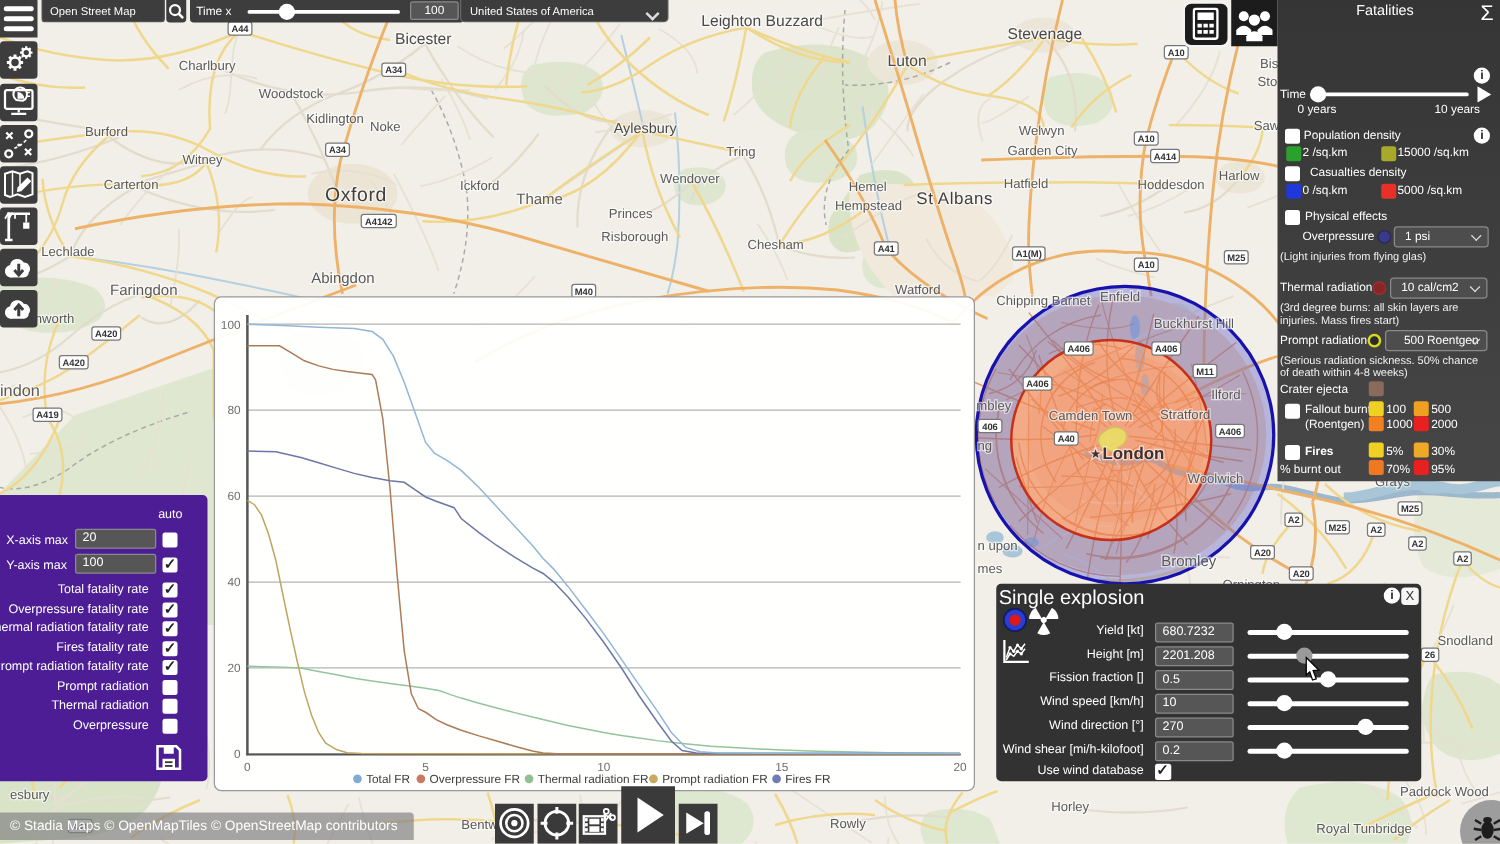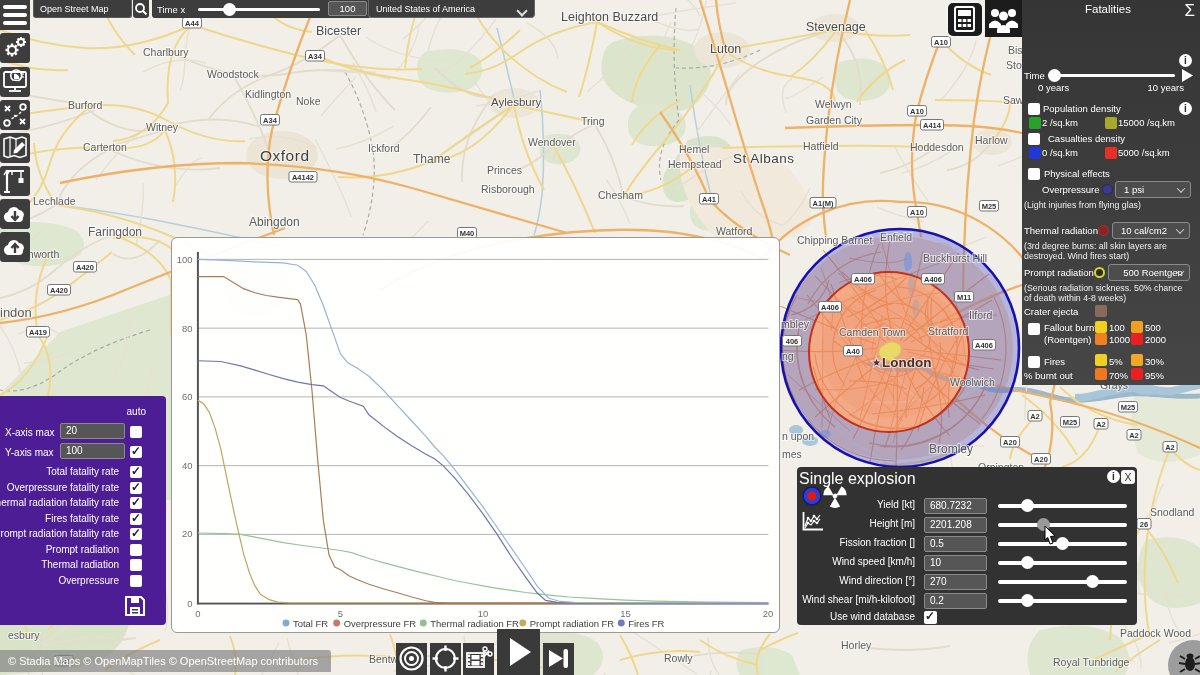--- a/index.html
+++ b/index.html
@@ -652,41 +652,41 @@
 <span class="cb" style="left:6px;top:168px;"></span>
 <div class="lbl" style="left:22px;top:168px;">Physical effects</div>
 <div class="lbl" style="left:20px;top:184px;">Overpressure</div>
 <span class="sw" style="left:80px;top:184px;width:11px;height:11px;border-radius:50%;background:#3a3a8a;border:1.5px solid #2a2a55;box-sizing:border-box;"></span>
 <div class="sel" style="left:93px;top:181px;width:74px;height:15px;"><span style="margin-left:8px;font-size:9.5px;line-height:15px;">1 psi</span><span class="ar"></span></div>
 <div class="note" style="left:2px;top:200px;">(Light injuries from flying glas)</div>
 <div class="lbl" style="left:2px;top:225px;">Thermal radiation</div>
 <span class="sw" style="left:76px;top:225px;width:11px;height:11px;border-radius:50%;background:#8a2525;border:1.5px solid #a03030;box-sizing:border-box;"></span>
 <div class="sel" style="left:90px;top:222px;width:76px;height:15px;"><span style="margin-left:8px;font-size:9.5px;line-height:15px;">10 cal/cm2</span><span class="ar"></span></div>
 <div class="note" style="left:2px;top:241px;">(3rd degree burns: all skin layers are</div>
-<div class="note" style="left:2px;top:251px;">destroyed. Wind fires start)</div>
+<div class="note" style="left:2px;top:251px;">injuries. Mass fires start)</div>
 <div class="lbl" style="left:2px;top:267px;">Prompt radiation</div>
 <span class="sw" style="left:72px;top:267px;width:11px;height:11px;border-radius:50%;background:#2a2a2a;border:2.5px solid #d8d820;box-sizing:border-box;"></span>
 <div class="sel" style="left:86px;top:264px;width:80px;height:15px;text-align:center;"><span style="margin-left:8px;font-size:9.5px;line-height:15px;">500 Roentgen</span><span class="ar"></span></div>
 <div class="note" style="left:2px;top:283px;">(Serious radiation sickness. 50% chance</div>
 <div class="note" style="left:2px;top:293px;">of death within 4-8 weeks)</div>
 <div class="lbl" style="left:2px;top:306px;">Crater ejecta</div>
 <span class="sw" style="left:73px;top:305px;background:#8a6a5a;"></span>
 <span class="cb" style="left:6px;top:323px;"></span>
 <div class="lbl" style="left:22px;top:322px;">Fallout burnt</div>
 <div class="lbl" style="left:22px;top:334px;">(Roentgen)</div>
 <span class="sw" style="left:73px;top:321px;background:#f0d020;"></span>
       <div class="lbl" style="left:87px;top:322px;">100</div>
 <span class="sw" style="left:109px;top:321px;background:#f0a020;"></span>
       <div class="lbl" style="left:123px;top:322px;">500</div>
 <span class="sw" style="left:73px;top:333px;background:#f08020;"></span>
       <div class="lbl" style="left:87px;top:334px;">1000</div>
 <span class="sw" style="left:109px;top:333px;background:#e82020;"></span>
       <div class="lbl" style="left:123px;top:334px;">2000</div>
 <span class="cb" style="left:6px;top:356px;"></span>
-<div class="lbl" style="left:22px;top:356px;">Fires</div>
+<div class="lbl" style="left:22px;top:356px;font-weight:bold;">Fires</div>
 <span class="sw" style="left:73px;top:354px;background:#f0d020;"></span>
       <div class="lbl" style="left:87px;top:356px;">5%</div>
 <span class="sw" style="left:109px;top:354px;background:#f0a828;"></span>
       <div class="lbl" style="left:123px;top:356px;">30%</div>
 <div class="lbl" style="left:2px;top:370px;">% burnt out</div>
 <span class="sw" style="left:73px;top:368px;background:#f07820;"></span>
       <div class="lbl" style="left:87px;top:370px;">70%</div>
 <span class="sw" style="left:109px;top:368px;background:#e82020;"></span>
       <div class="lbl" style="left:123px;top:370px;">95%</div>
 </div>

